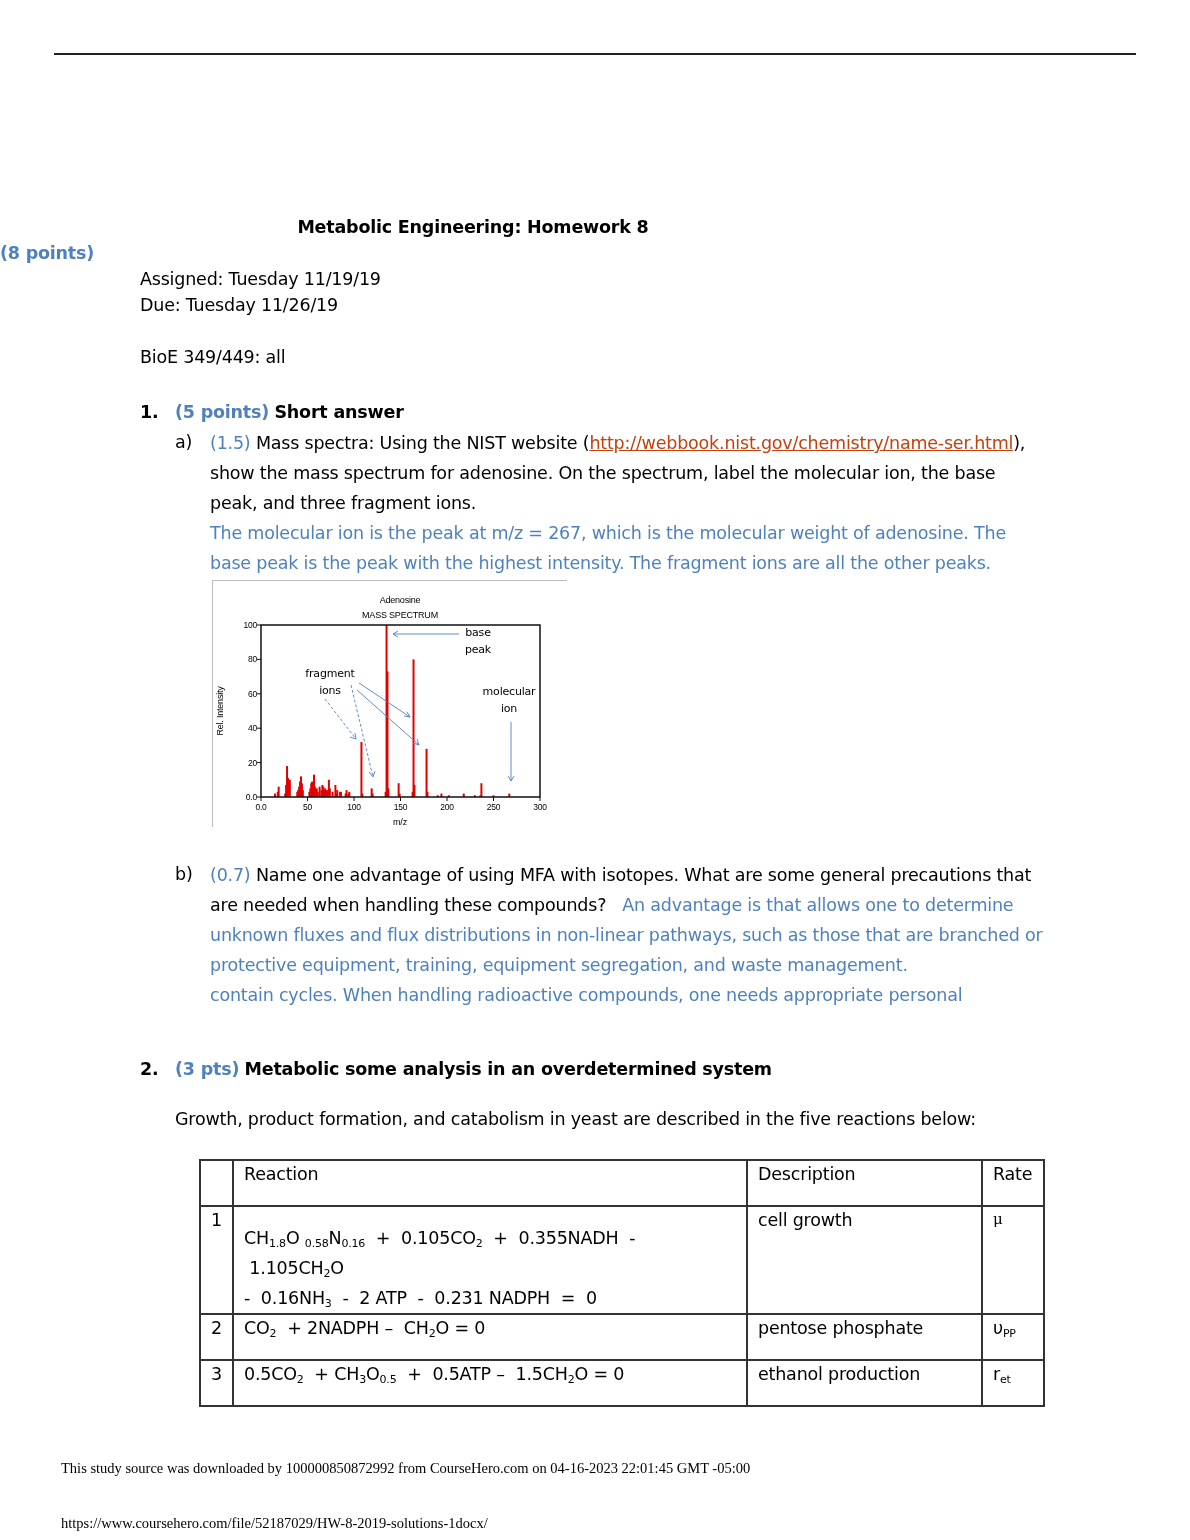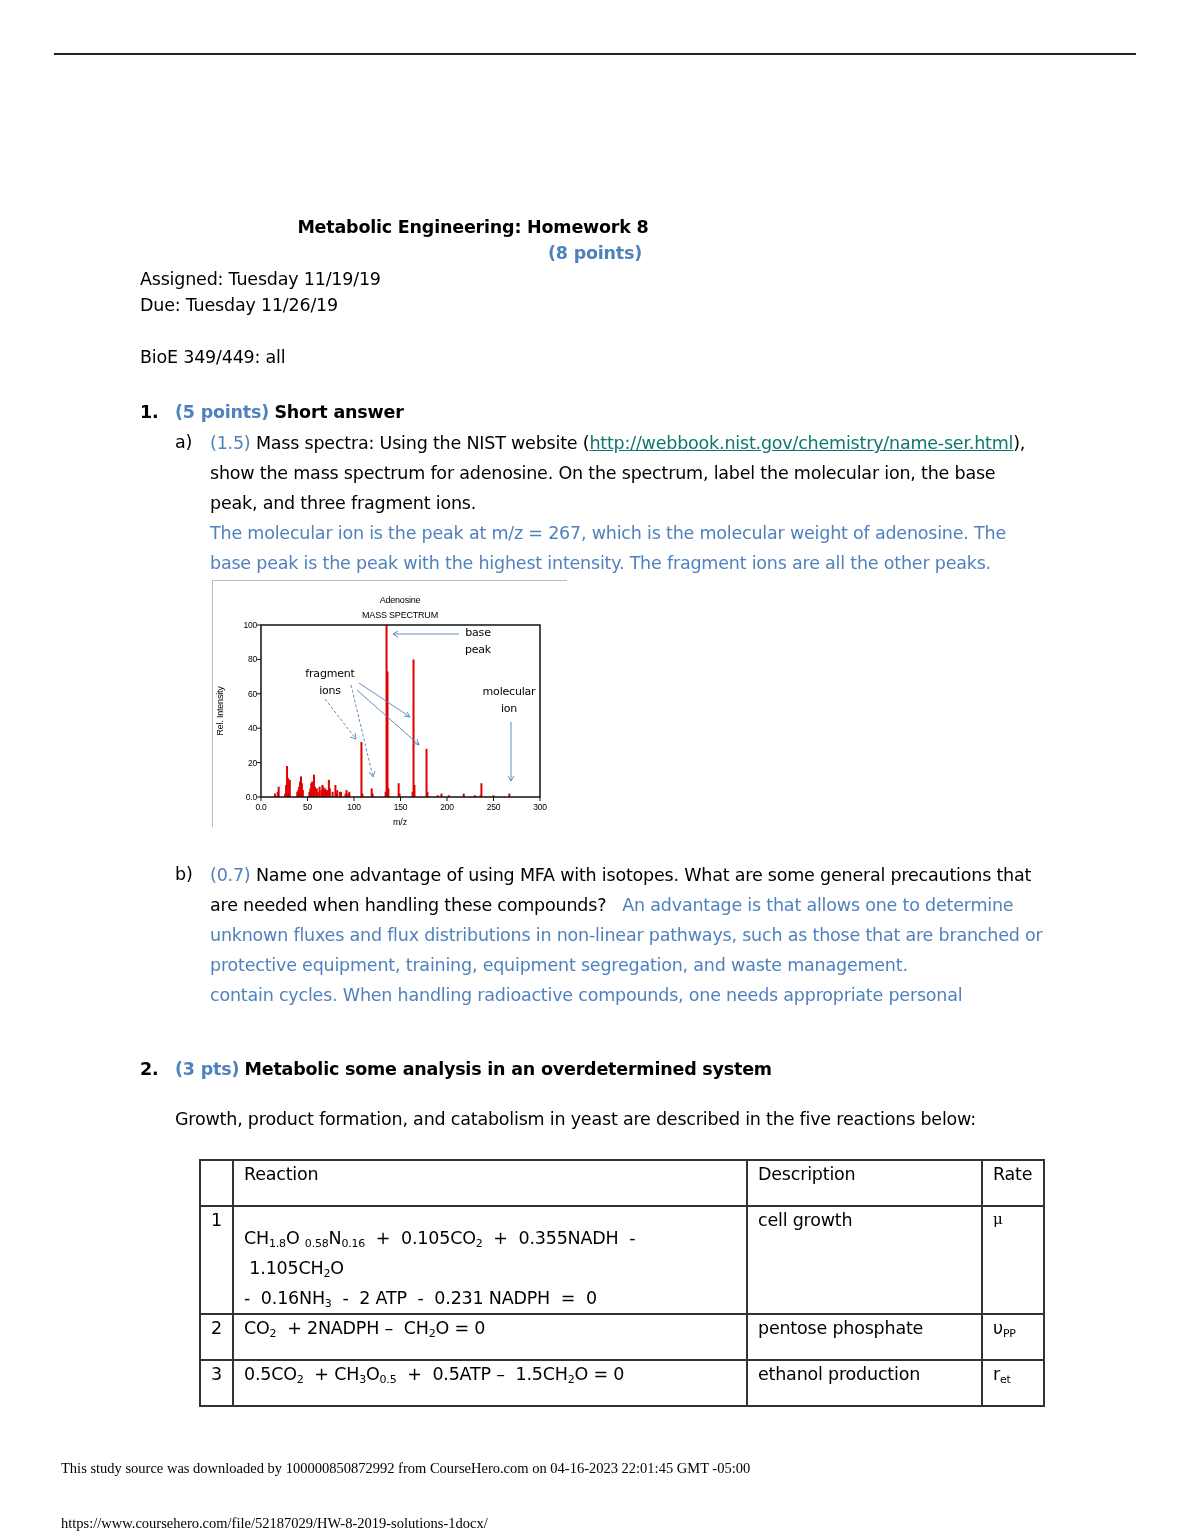--- a/index.html
+++ b/index.html
@@ -4,23 +4,23 @@
 <style>
   html, body { margin:0; padding:0; background:#fff; }
   body { width:1190px; height:1540px; position:relative; overflow:hidden;
          font-family:"DejaVu Sans", "Liberation Sans", sans-serif; color:#000; }
   .topline { position:absolute; left:54px; top:53px; width:1082px; height:2px; background:#222; }
   .doc { position:absolute; left:0; top:0; width:1190px; font-size:17.5px; letter-spacing:-0.2px; }
   .blue { color:#4f81bd; }
   .bold { font-weight:bold; }
   .abs { position:absolute; white-space:nowrap; }
   .title { left:0; width:946px; text-align:center; top:217px; font-weight:bold; }
-  .subtitle { left:0; width:1190px; text-align:center; top:243px; font-weight:bold; }
+  .subtitle { left:0; width:1190px; text-align:left; top:243px; font-weight:bold; }
   .para { position:absolute; left:210px; width:850px; line-height:30px; }
-  a.link { color:#0f766e; text-decoration:underline; }
+  a.link { color:#c2410c; text-decoration:underline; }
   .chart { position:absolute; left:212px; top:580px; width:354px; height:246px;
            border-top:1px solid #bbb; border-left:1px solid #bbb; background:#fff; }
   table.rx { position:absolute; left:199px; top:1159px; border-collapse:collapse; font-size:17.5px; }
   table.rx td { border:2px solid #333; vertical-align:top; padding:3px 10px 0 10px; }
   sub { font-size:11px; vertical-align:-3px; line-height:0; }
   .footer { font-family:"Liberation Serif", "DejaVu Serif", serif; font-size:14.5px; letter-spacing:0; }
 </style>
 </head>
 <body>
 

